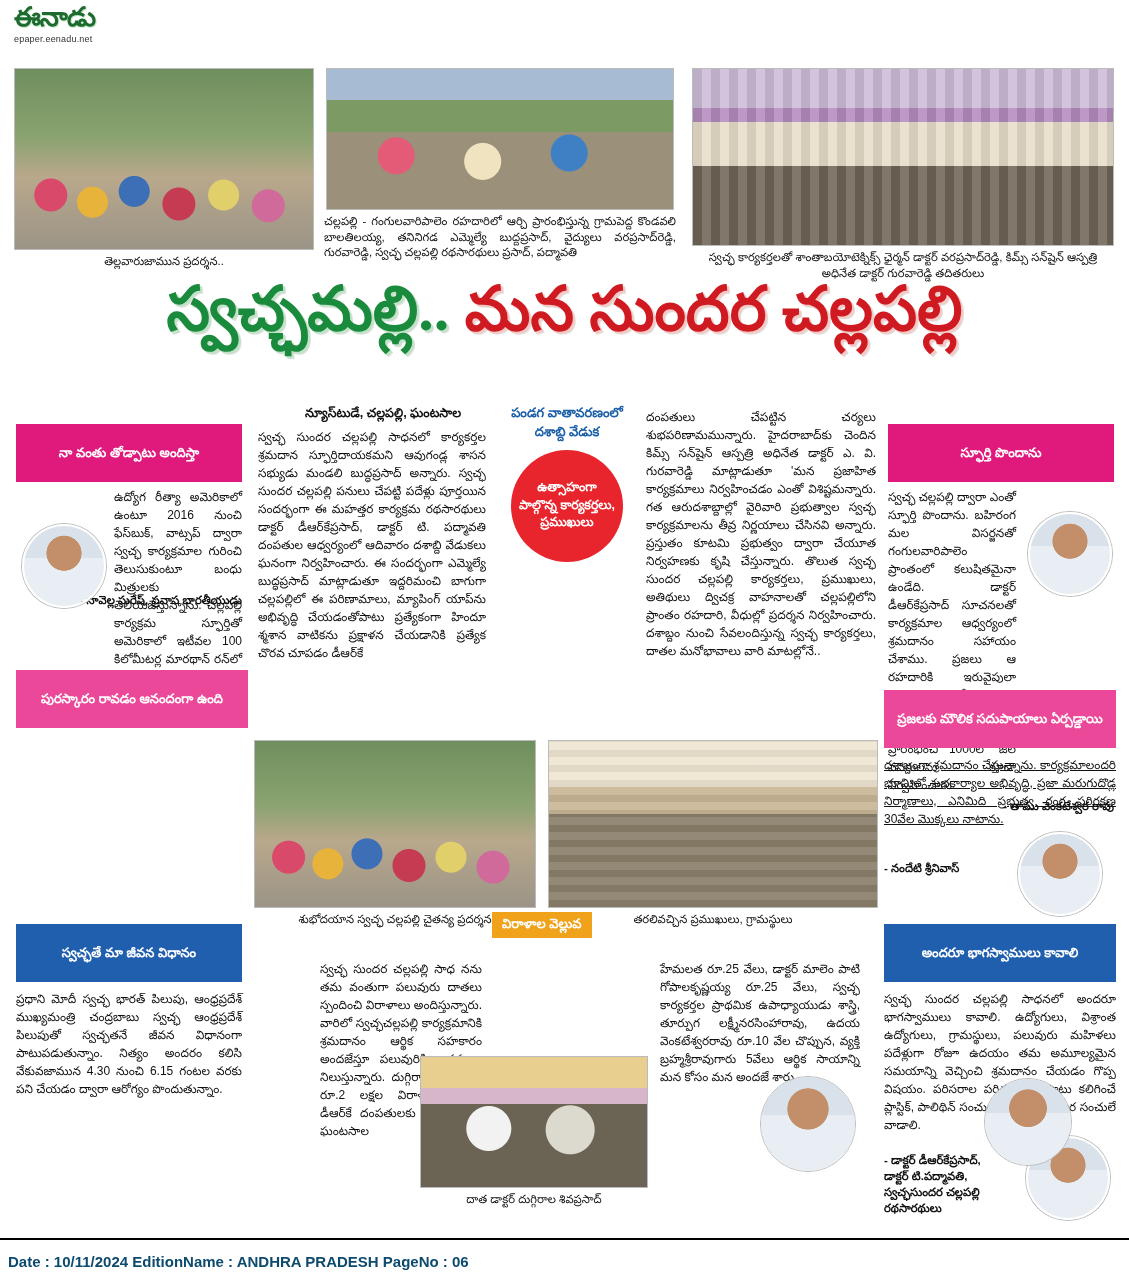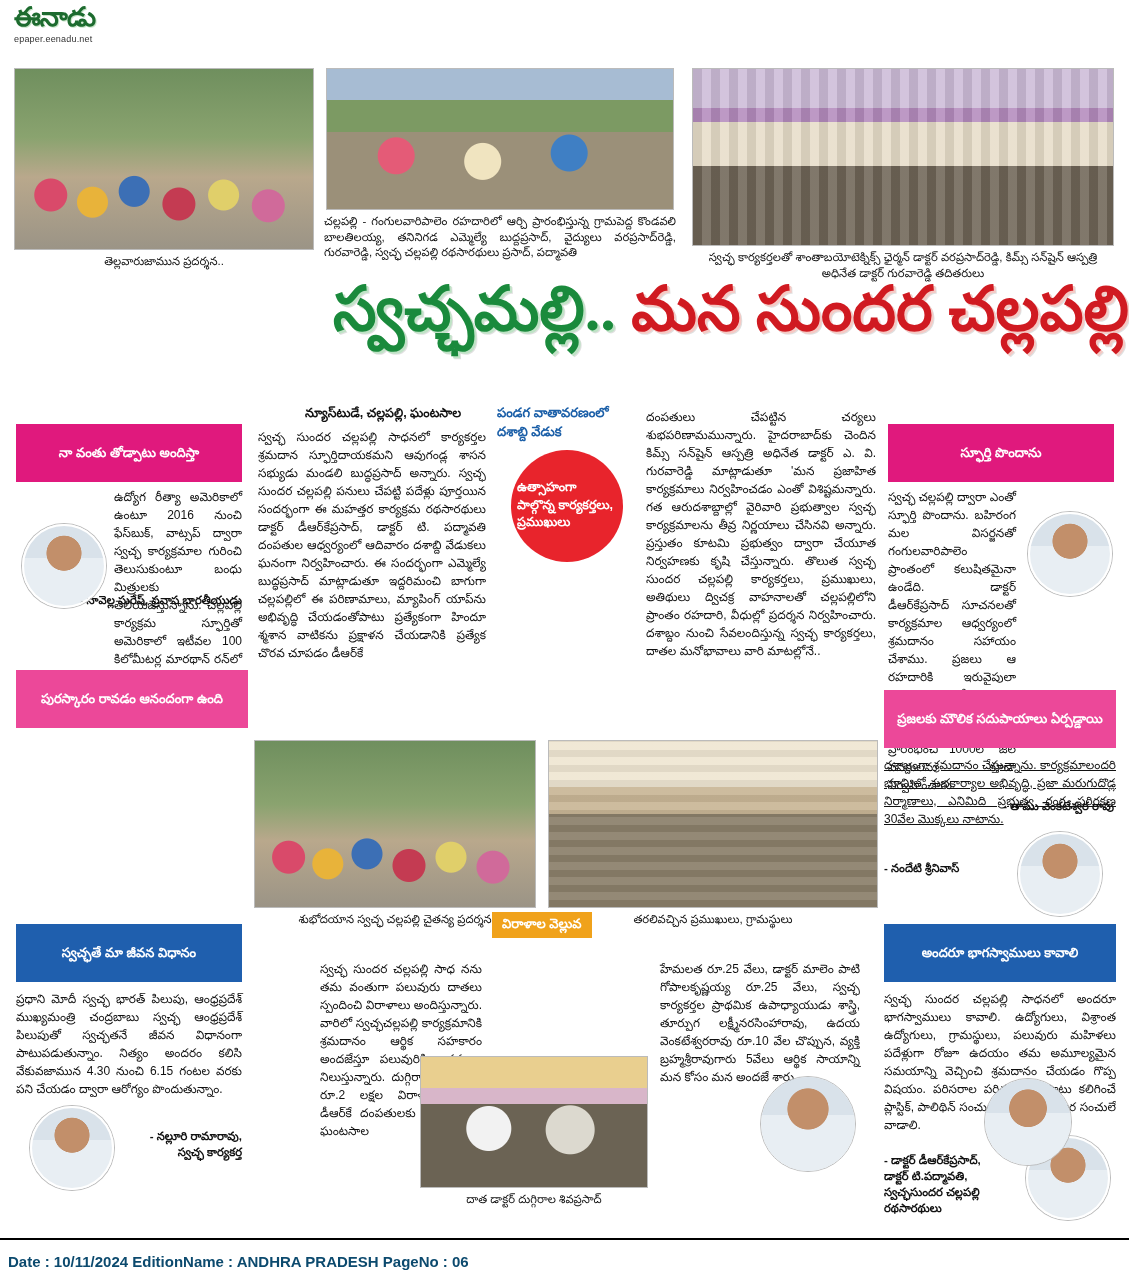--- a/index.html
+++ b/index.html
@@ -83,21 +83,21 @@
   }
   .ph-portrait {
     width: 100%; height: 100%;
     background:
       radial-gradient(circle at 50% 34%, #c28f6a 0 26%, transparent 27%),
       linear-gradient(#d9e2ea 0 40%, #e8eef3 40% 100%);
   }
 
   
   .headline {
-    position: absolute; left: 0; top: 278px; width: 1129px; text-align: right;
+    position: absolute; left: 0; top: 278px; width: 1129px; text-align: center;
     font-family: "Liberation Serif", serif;
     font-weight: bold;
     font-size: 62px;
     line-height: 1;
     color: #1a8a3c;
     text-shadow: 2px 2px 0 #bfe3c6, 3px 3px 0 rgba(0,0,0,.12);
   }
   .headline .red { color: #d01a21; text-shadow: 2px 2px 0 #f6c9c4, 3px 3px 0 rgba(0,0,0,.12); }
 
   
@@ -108,20 +108,21 @@
 
   .tel { font-size: 12px; line-height: 1.5; color: #111; text-align: justify; }
 
   .col {
     position: absolute;
   }
 
   
   .diamond {
     position: absolute; left: 497px; top: 404px; width: 140px; height: 230px;
+    text-align: center;
   }
   .dia-top {
     font-size: 13px; font-weight: bold; color: #1b5fa8; line-height: 1.45;
   }
   .dia-circle {
     width: 112px; height: 112px; border-radius: 50%;
     background: #e8242c; margin: 8px auto 0; color: #fff;
     display: flex; align-items: center; justify-content: center;
     font-size: 12.5px; font-weight: bold; line-height: 1.4; padding: 6px;
   }
@@ -243,26 +244,20 @@
 <div class="cap" style="left:252px; top:912px; width:286px;">శుభోదయాన స్వచ్ఛ చల్లపల్లి చైతన్య ప్రదర్శన</div>
 
 <div class="photo" style="left:548px; top:740px; width:330px; height:168px;">
   <div class="ph-meet"></div>
 </div>
 <div class="cap" style="left:546px; top:912px; width:334px;">తరలివచ్చిన ప్రముఖులు, గ్రామస్థులు</div>
 
 <div class="qbox" style="left:16px; top:924px; width:226px;">
   <div class="qtitle blue" style="text-align:center;">స్వచ్ఛతే మా జీవన విధానం</div>
   <div class="qbody" style="padding-top:8px;">ప్రధాని మోదీ స్వచ్ఛ భారత్ పిలుపు, ఆంధ్రప్రదేశ్ ముఖ్యమంత్రి చంద్రబాబు స్వచ్ఛ ఆంధ్రప్రదేశ్ పిలుపుతో స్వచ్ఛతనే జీవన విధానంగా పాటుపడుతున్నాం. నిత్యం అందరం కలిసి వేకువజామున 4.30 నుంచి 6.15 గంటల వరకు పని చేయడం ద్వారా ఆరోగ్యం పొందుతున్నాం.</div>
-  <div style="position:relative; height:100px;">
-    <div class="avatar" style="left:14px; top:8px;">
-      <div class="ph-portrait"></div>
-    </div>
-    <div class="qattr" style="position:absolute; left:108px; top:26px; width:118px;">- నల్లూరి రామారావు, స్వచ్ఛ కార్యకర్త</div>
-  </div>
 </div>
 
 <div class="qbox" style="left:884px; top:924px; width:232px;">
   <div class="qtitle blue" style="text-align:center;">అందరూ భాగస్వాములు కావాలి</div>
   <div class="qbody" style="padding-top:8px;">స్వచ్ఛ సుందర చల్లపల్లి సాధనలో అందరూ భాగస్వాములు కావాలి. ఉద్యోగులు, విశ్రాంత ఉద్యోగులు, గ్రామస్థులు, పలువురు మహిళలు పదేళ్లుగా రోజూ ఉదయం తమ అమూల్యమైన సమయాన్ని వెచ్చించి శ్రమదానం చేయడం గొప్ప విషయం. పరిసరాల పరిశుభ్రతకు పాటు కలిగించే ప్లాస్టిక్, పాలిథిన్ సంచులను అందంగా నార సంచులే వాడాలి.</div>
   <div style="position:relative; height:102px;">
     <div class="avatar" style="right:6px; top:2px;">
       <div class="ph-portrait"></div>
     </div>
     <div class="qattr" style="position:absolute; left:0; top:14px; width:120px; text-align:left;">- డాక్టర్ డీఆర్‌కేప్రసాద్, డాక్టర్ టి.పద్మావతి, స్వచ్ఛసుందర చల్లపల్లి రథసారథులు</div>

